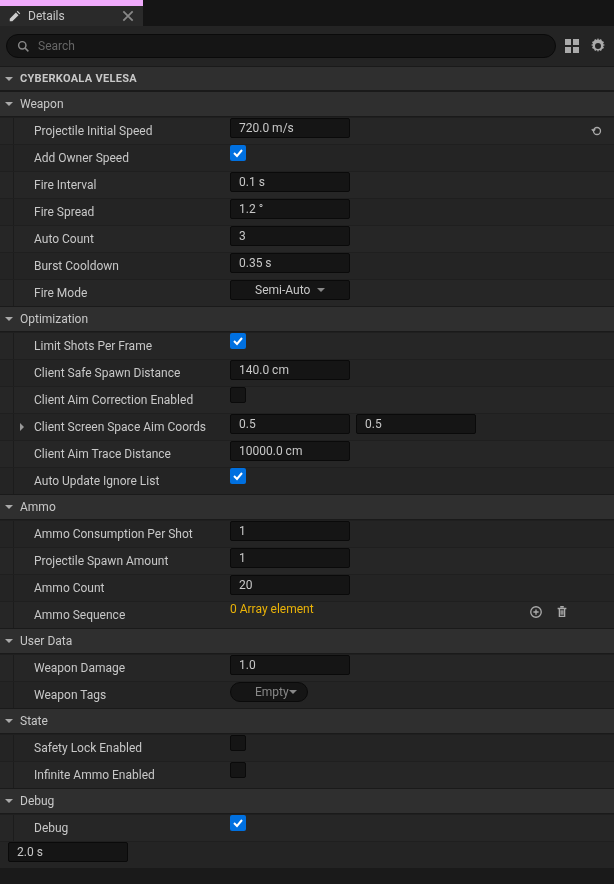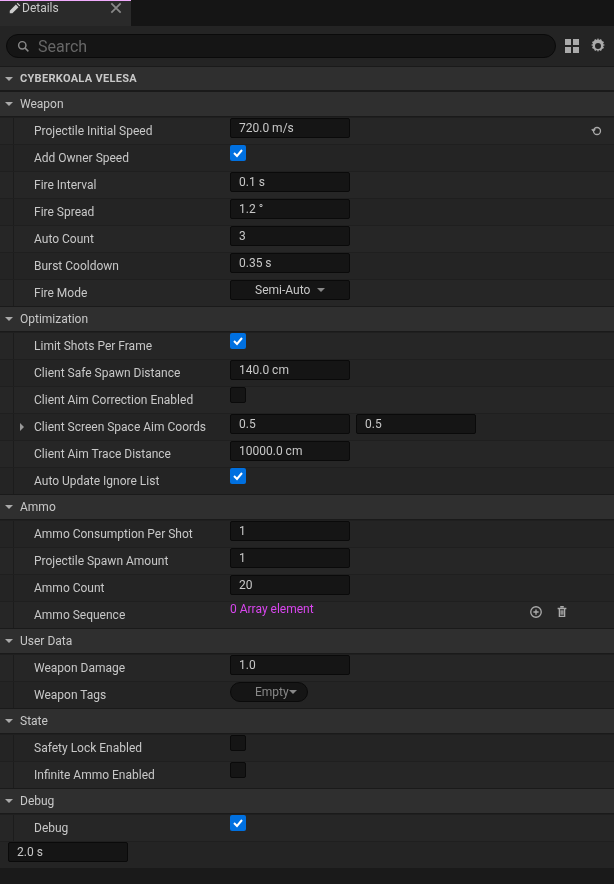--- a/index.html
+++ b/index.html
@@ -1,25 +1,25 @@
 <!DOCTYPE html>
 <html><head>
 <meta charset="utf-8">
 <style>
 * { margin: 0; padding: 0; box-sizing: border-box; font-family: -apple-system, "Segoe UI", Roboto, sans-serif; }
 body { background: #1a1a1a; color: #c8c8c8; font-size: 12px; width: 614px; height: 884px; overflow: hidden; }
 
 .tab-bar { display: flex; background: #151515; height: 26px; }
-.tab { display: flex; align-items: flex-start; padding: 0 8px; background: #2a2a2a; border-top: 1px solid #f0abfc; }
+.tab { display: flex; align-items: center; gap: 6px; padding: 0 8px; background: #2a2a2a; border-top: 6px solid #f0abfc; }
 .tab .icon { width: 14px; height: 14px; display: flex; align-items: center; justify-content: center; }
 .tab .close { width: 14px; height: 14px; display: flex; align-items: center; justify-content: center; margin-left: 50px; cursor: pointer; color: #888; }
 
 .search-bar { display: flex; align-items: center; padding: 8px 6px; gap: 6px; background: #242424; }
 .search-box { flex: 1; display: flex; align-items: center; gap: 8px; background: #151515; border: 1px solid #0a0a0a; border-radius: 12px; padding: 4px 10px; height: 24px; }
-.search-box input { flex: 1; background: transparent; border: none; outline: none; color: #c8c8c8; font-size: 16px; }
+.search-box input { flex: 1; background: transparent; border: none; outline: none; color: #c8c8c8; font-size: 12px; }
 .search-box input::placeholder { color: #666; }
 .toolbar-btn { width: 20px; height: 20px; display: flex; align-items: center; justify-content: center; color: #aaa; cursor: pointer; }
 
 .section-header { display: flex; align-items: center; gap: 6px; padding: 5px 4px; background: #2f2f2f; border-top: 1px solid #1a1a1a; border-bottom: 1px solid #1a1a1a; cursor: pointer; }
 .section-header.top { font-weight: bold; text-transform: uppercase; letter-spacing: 0.3px; font-size: 11px; }
 .disclosure { width: 10px; height: 10px; display: flex; align-items: center; justify-content: center; color: #aaa; }
 
 .row { display: flex; align-items: center; height: 27px; border-top: 1px solid #1f1f1f; background: #242424; }
 .row:nth-child(odd) { background: #262626; }
 .label-cell { width: 222px; display: flex; align-items: center; padding-left: 34px; height: 100%; color: #c8c8c8; position: relative; }
@@ -34,21 +34,21 @@
 
 .checkbox { width: 16px; height: 16px; border-radius: 2px; display: flex; align-items: center; justify-content: center; cursor: pointer; }
 .checkbox.checked { background: #0070e0; }
 .checkbox.unchecked { background: #151515; border: 1px solid #0a0a0a; }
 .checkbox svg { width: 12px; height: 12px; }
 
 .dropdown { display: flex; align-items: center; justify-content: space-between; background: #151515; border: 1px solid #0a0a0a; border-radius: 2px; padding: 3px 24px; width: 120px; height: 20px; cursor: pointer; }
 .dropdown .chev { color: #888; }
 .dropdown.pill { border-radius: 10px; width: 78px; }
 
-.array-label { color: #d946ef; margin-right: auto; }
+.array-label { color: #eab308; margin-right: auto; }
 .icon-btn { width: 20px; height: 20px; display: flex; align-items: center; justify-content: center; color: #aaa; cursor: pointer; }
 
 svg { display: block; }
 </style>
 </head>
 <body>
 
 <div class="tab-bar">
   <div class="tab">
     <span class="icon">

